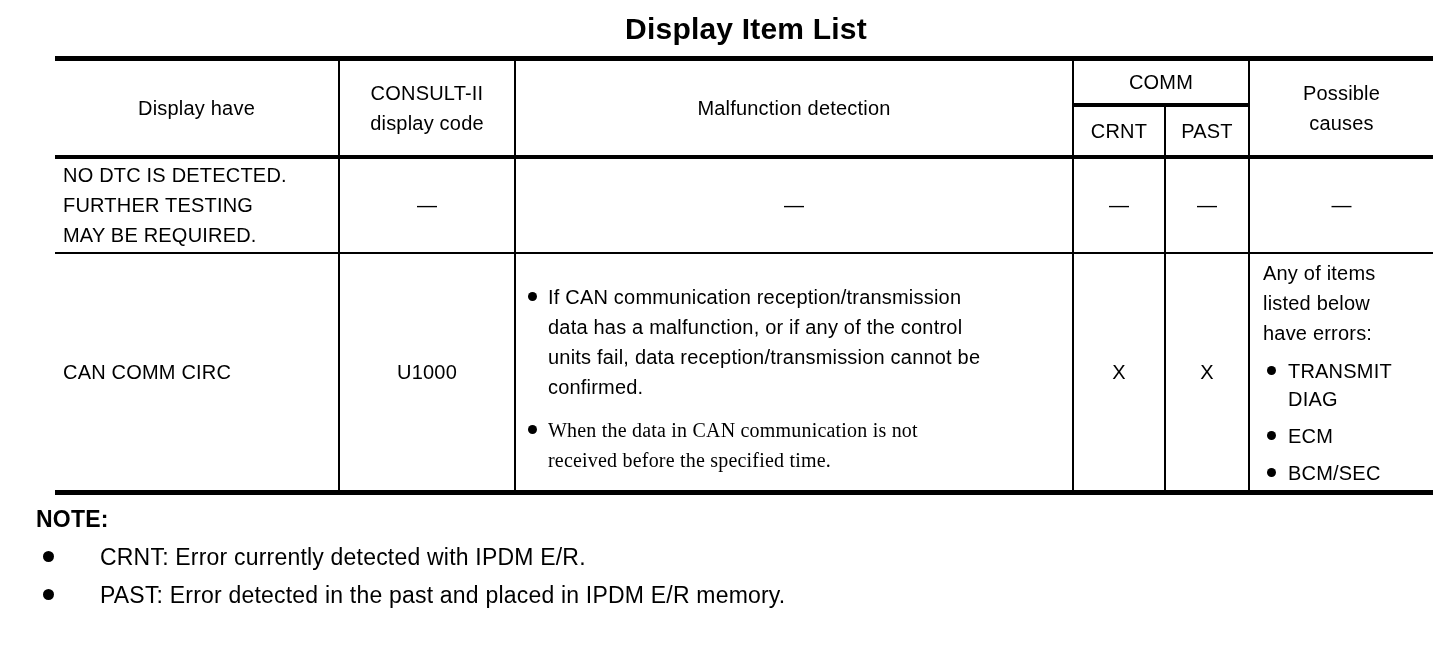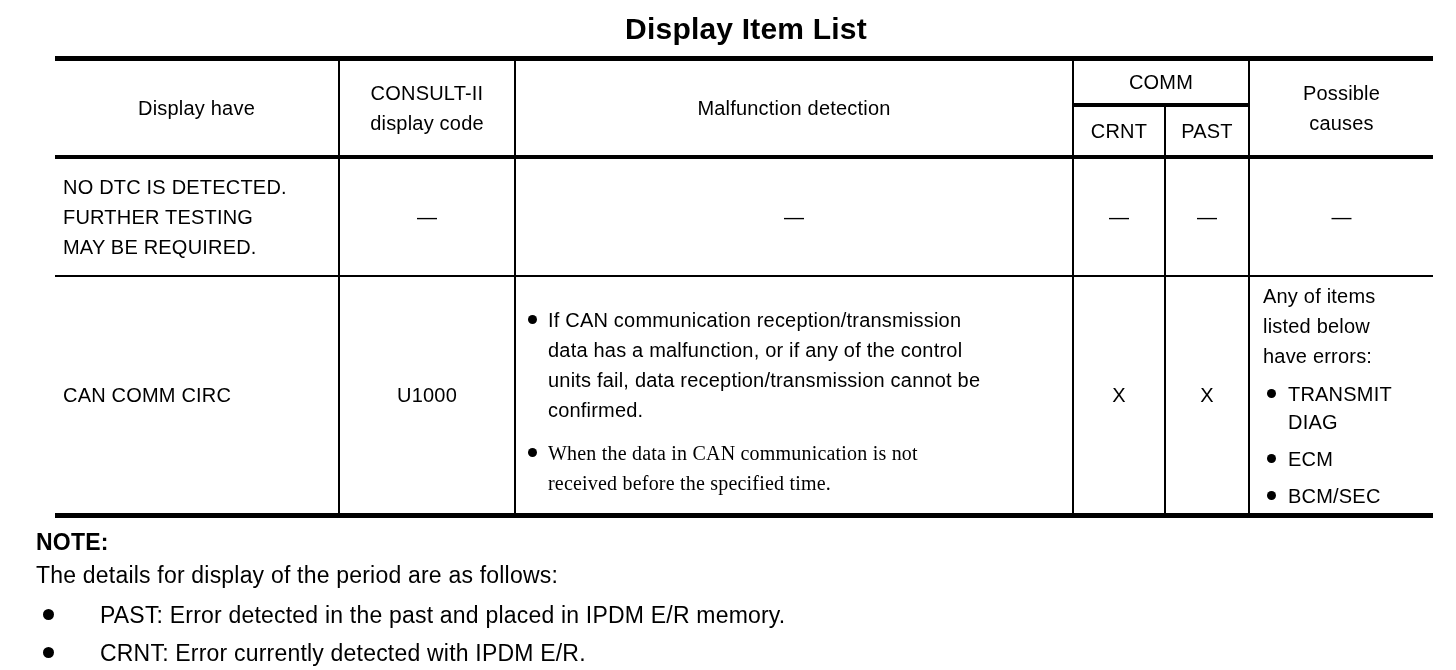--- a/index.html
+++ b/index.html
@@ -23,21 +23,21 @@
   }
   th,td {
     font-weight:normal; font-size:20px; line-height:30px;
     vertical-align:middle; text-align:center;
     padding:0; letter-spacing:0.2px;
   }
   thead th { border-bottom:4px solid #000; }
   .bl { border-left:2px solid #000; }
   tr.hr1 { height:46px; }
   tr.hr2 { height:52px; }
-  tr.r1  { height:119px; }
+  tr.r1  { height:96px; }
   tr.r2  { height:240px; }
   tr.r1 td { border-bottom:2px solid #000; }
 
   .pre { white-space:pre-line; }
   .cell-left { text-align:left; padding-left:8px; }
 
   .dot {
     width:9px; height:9px; border-radius:50%; background:#000;
     flex:0 0 auto; margin:10px 11px 0 0;
   }
@@ -136,24 +136,23 @@
             <span class="dot"></span>
             <span class="pre">BCM/SEC</span>
           </div>
         </td>
       </tr>
     </tbody>
   </table>
 
   <div class="note">
     <div class="note-label">NOTE:</div>
-    <div class="note-intro">The details for display of the period are as follows:</div>
+    <div class="note-bullet">
+      <span class="dot"></span>
+      <span class="nb-text">CRNT: Error currently detected with IPDM E/R.</span>
+    </div>
     <div class="note-bullet">
       <span class="dot"></span>
       <span class="nb-text">PAST: Error detected in the past and placed in IPDM E/R memory.</span>
-    </div>
-    <div class="note-bullet">
-      <span class="dot"></span>
-      <span class="nb-text">CRNT: Error currently detected with IPDM E/R.</span>
     </div>
   </div>
 
 </div>
 
 </body></html>

